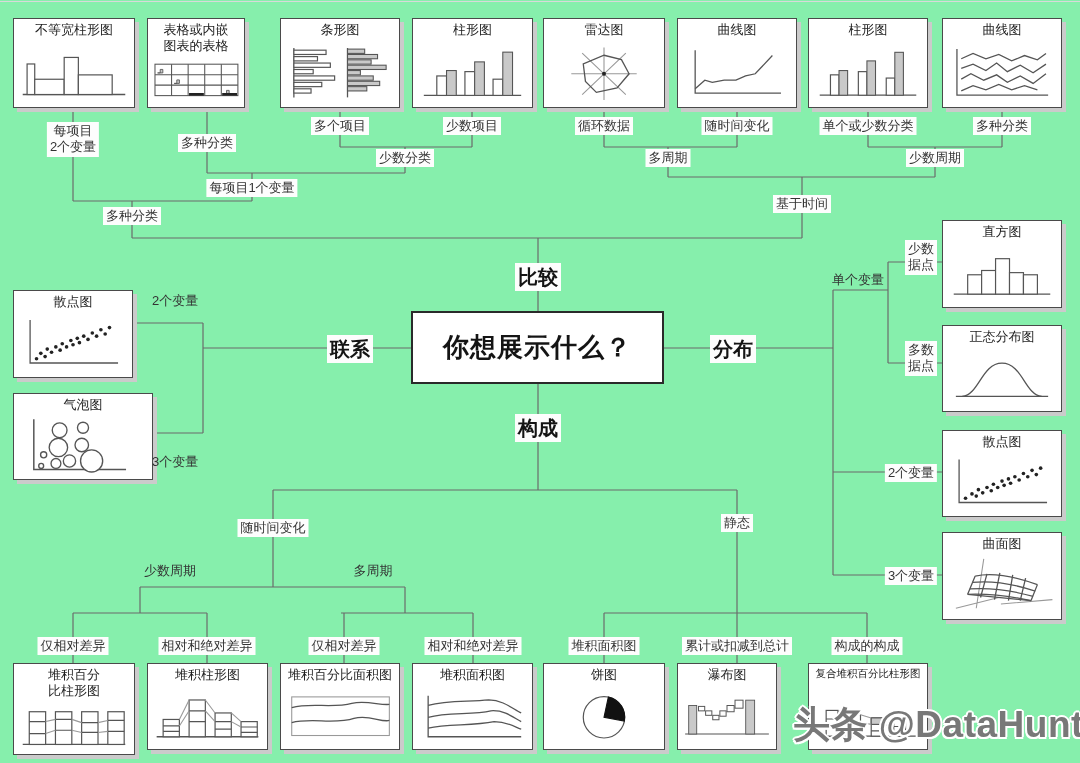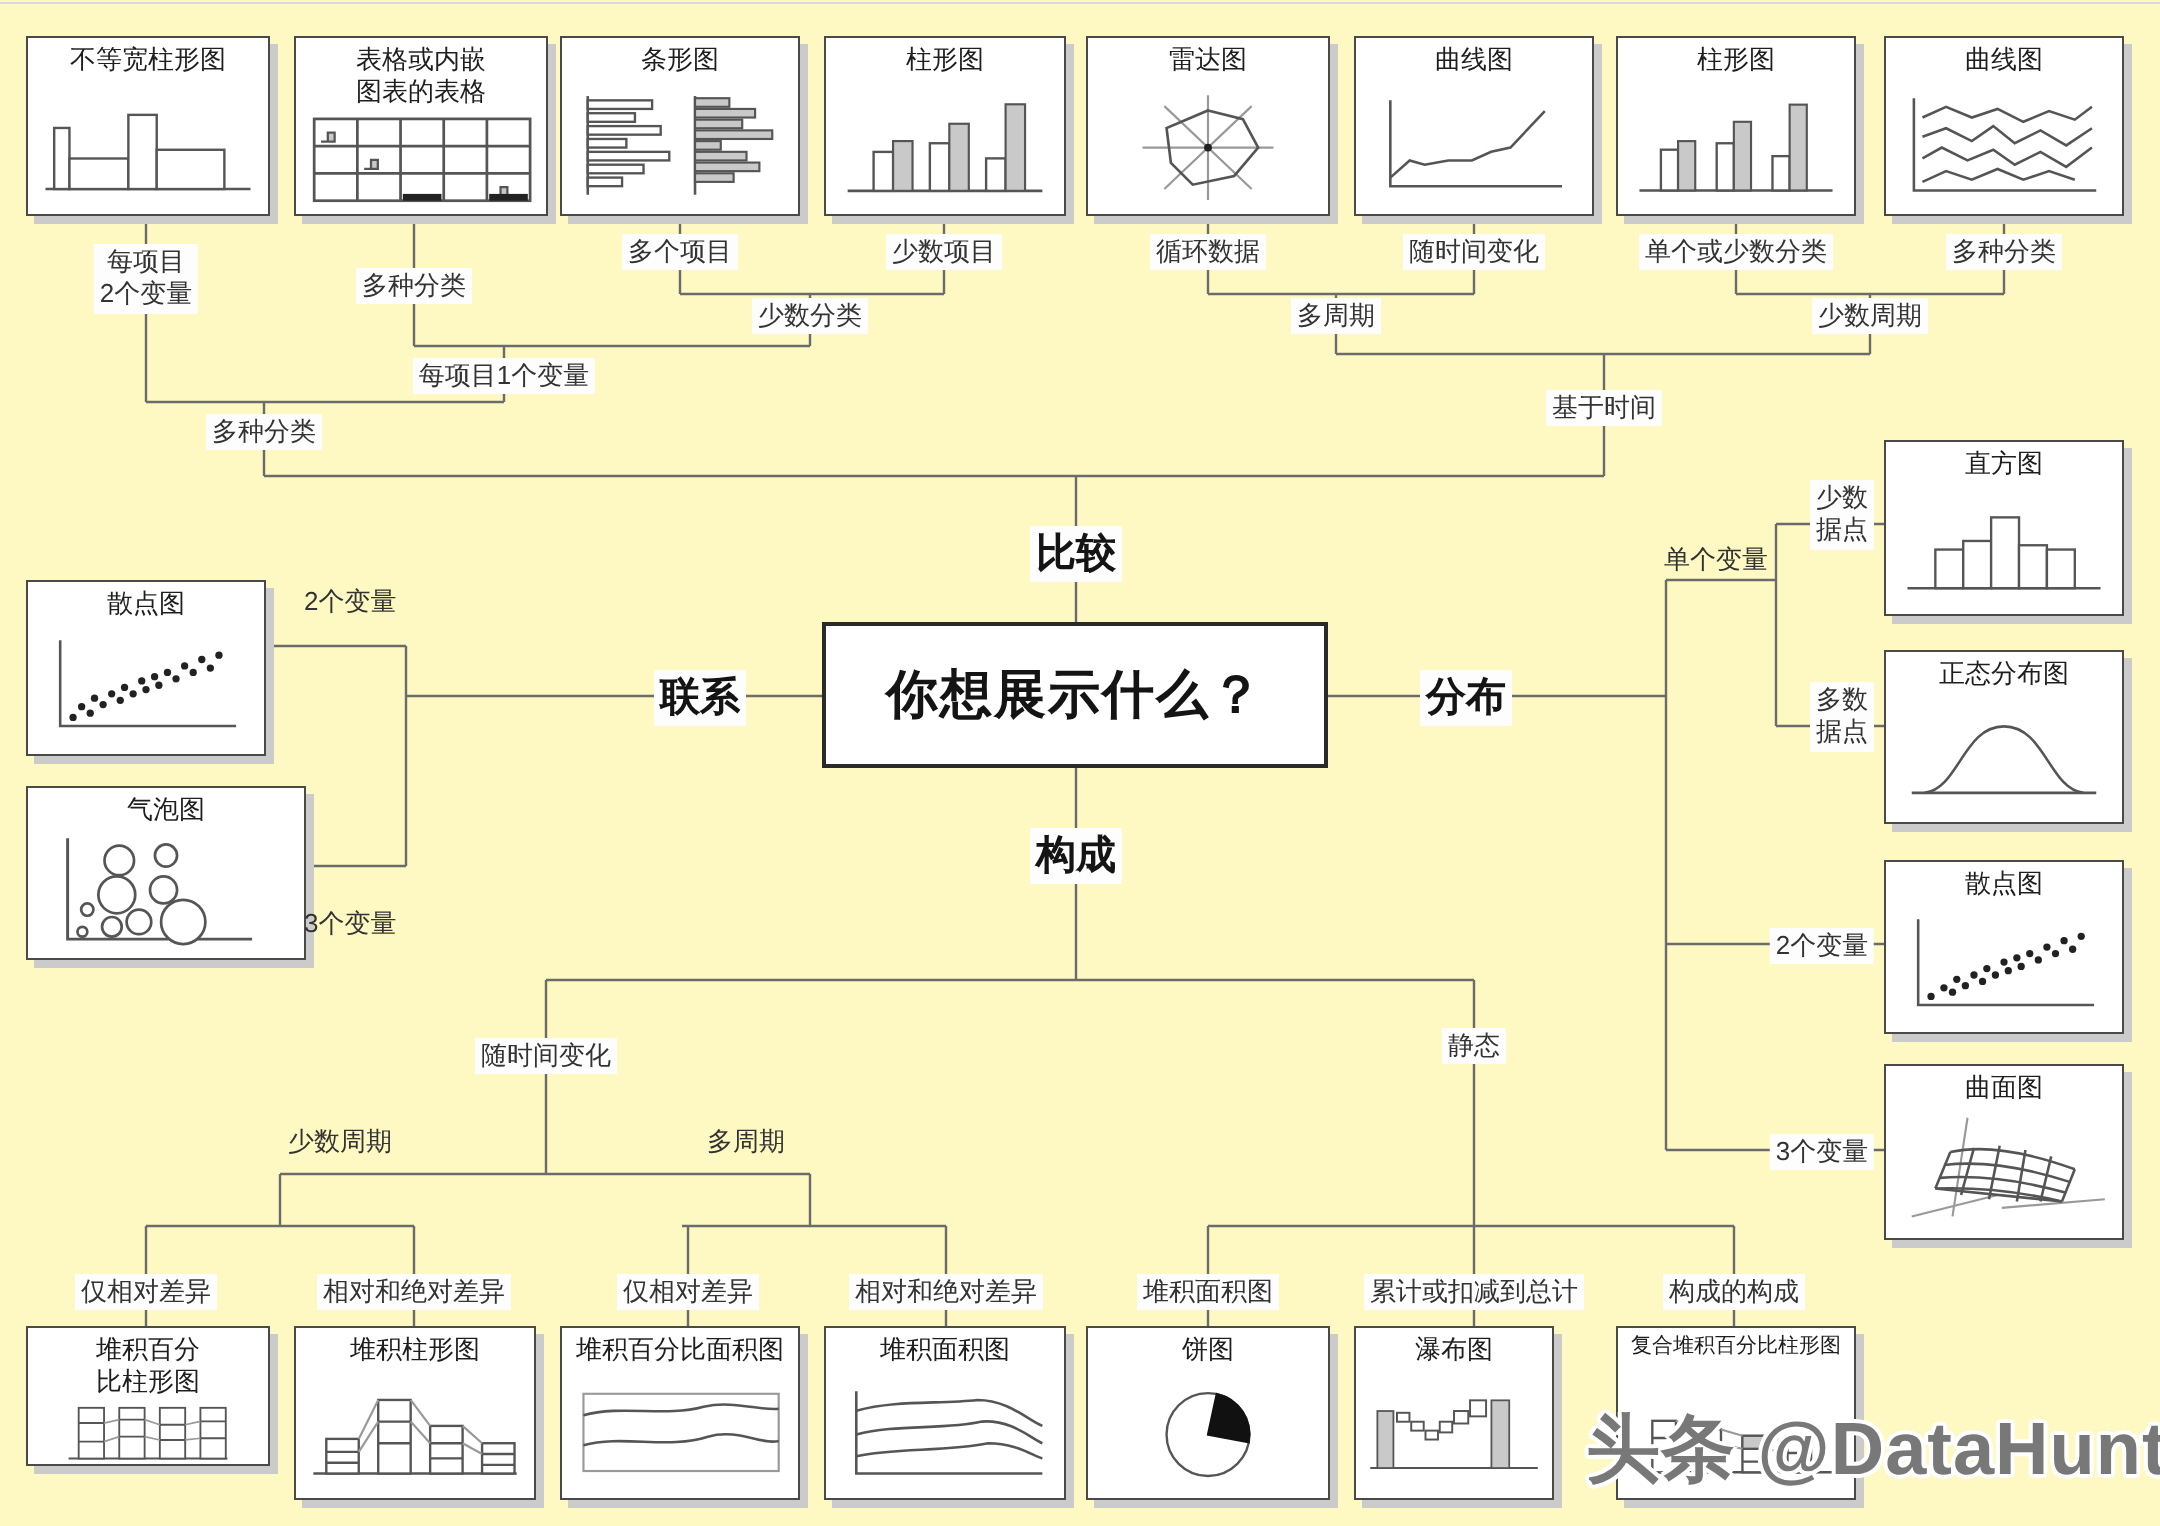--- a/index.html
+++ b/index.html
@@ -1,17 +1,17 @@
 <!DOCTYPE html>
 <html><head>
 <meta charset="utf-8">
 <style>
   html,body{margin:0;padding:0;background:#f2f2f2;}
   #stage{
-    position:relative;width:1080px;height:763px;background:#fef9c3;overflow:hidden;
+    position:relative;width:1080px;height:763px;background:#86efac;overflow:hidden;
     font-family:"Liberation Sans","DejaVu Sans",sans-serif;color:#333;
   }
   #toprule{position:absolute;left:0;top:1px;width:1080px;height:1px;background:#d9d9d9;}
   #connectors{position:absolute;left:0;top:0;z-index:1;}
   #connectors line{stroke:#6b6b6b;stroke-width:1.2;}
   .box{
     position:absolute;z-index:2;background:#fff;border:1.5px solid #4a4a4a;
     box-shadow:4px 4px 0 #cbcbcb;display:flex;flex-direction:column;align-items:center;
     box-sizing:border-box;
   }
@@ -114,21 +114,21 @@
     <div class="t">不等宽柱形图</div>
     <svg viewBox="0 0 110 54">
       <path class="sk" d="M8 47 H102"></path>
       <rect class="skw" x="12" y="19" width="7" height="28"></rect>
       <rect class="skw" x="19" y="33" width="27" height="14"></rect>
       <rect class="skw" x="46" y="13" width="13" height="34"></rect>
       <rect class="skw" x="59" y="29" width="31" height="18"></rect>
     </svg>
   </div>
 
-  <div class="box" style="left:147px;top:18px;width:127px;height:90px">
+  <div class="box" style="left:147px;top:18px;width:98px;height:90px">
     <div class="t">表格或内嵌
 图表的表格</div>
     <svg viewBox="0 0 110 42">
       <rect class="sk" x="8" y="3" width="95" height="36"></rect>
       <path class="sk" d="M8 15 H103 M8 27 H103 M27 3 V39 M46 3 V39 M65 3 V39 M84 3 V39"></path>
       <path class="skf" d="M11 13 h3 v-4 h3 v4 z"></path>
       <path class="skf" d="M30 25 h3 v-4 h3 v4 z"></path>
       <path class="skf" d="M87 37 h3 v-4 h3 v4 z"></path>
       <rect x="47" y="36" width="17" height="3" fill="#222"></rect>
       <rect x="85" y="36" width="17" height="3" fill="#222"></rect>
@@ -305,21 +305,21 @@
   <div class="box" style="left:942px;top:532px;width:120px;height:88px">
     <div class="t">曲面图</div>
     <svg viewBox="0 0 110 54">
       <path class="skl" d="M38 2 L31 48 M12 48 L52 38 M54 44 L102 40"></path>
       <path class="sk" d="M30 18 Q52 13 88 26 M27 24 Q52 21 86 32 M25 30 Q52 28 84 37 M23 35 Q52 34 82 41"></path>
       <path class="sk" d="M30 18 L23 35 M41 16 L35 38 M53 15 L48 40 M65 17 L61 41 M77 20 L72 41 M88 26 L82 41"></path>
       <path class="sk" d="M23 35 L82 41"></path>
     </svg>
   </div>
 
-  <div class="box" style="left:13px;top:663px;width:122px;height:70px">
+  <div class="box" style="left:13px;top:663px;width:122px;height:92px">
     <div class="t">堆积百分
 比柱形图</div>
     <svg viewBox="0 0 110 40">
       <path class="sk" d="M8 37 H102"></path>
       <g class="skw">
         <rect x="14" y="7" width="15" height="30"></rect>
           <path d="M14 16 H29 M14 27 H29"></path>
         <rect x="38" y="7" width="15" height="30"></rect>
           <path d="M38 14 H53 M38 24 H53"></path>
         <rect x="62" y="7" width="15" height="30"></rect>

